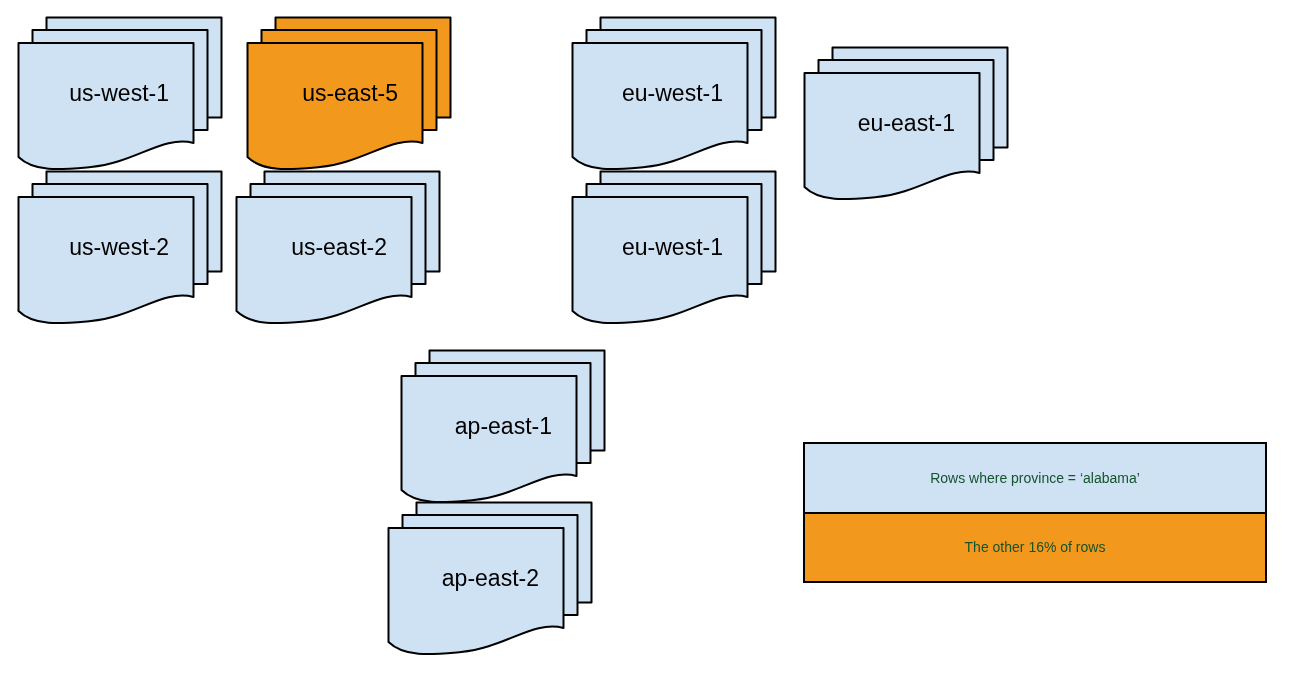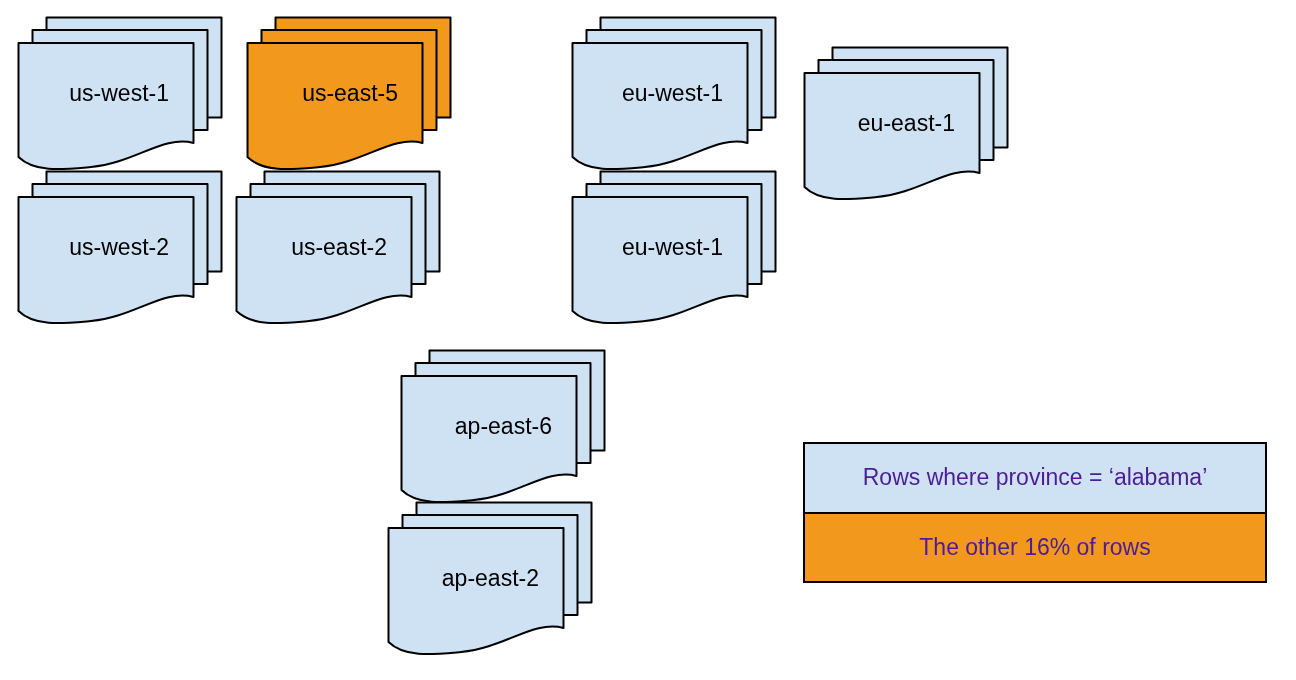--- a/index.html
+++ b/index.html
@@ -56,22 +56,22 @@
     box-sizing: border-box;
     border: 2px solid var(--stroke-color, #000000);
     display: flex;
     flex-direction: column;
   }
   .legend-row {
     flex: 1;
     display: flex;
     align-items: center;
     justify-content: center;
-    font-size: 23px;
-    color: #4c1d95;
+    font-size: 14px;
+    color: #14532d;
   }
   .legend-row.blue {
     background: var(--region-fill, #cfe2f3);
     border-bottom: 2px solid var(--stroke-color, #000000);
   }
   .legend-row.orange {
     background: var(--highlight-fill, #f2981d);
   }
 </style>
 </head>
@@ -142,21 +142,21 @@
     <span class="stack-label">eu-west-1</span>
   </div>
 
 
   <div class="stack" style="left:400px; top:349px;">
     <svg width="206" height="159" viewBox="0 0 206 159">
       <rect class="page" x="29.5" y="1.5" width="175" height="100"></rect>
       <rect class="page" x="15.5" y="14" width="175" height="100"></rect>
       <path class="page" d="M1.5 27 H176.5 V127 C146 119 118 147 74 151 C46 153.5 18 157 1.5 141 Z"></path>
     </svg>
-    <span class="stack-label">ap-east-6</span>
+    <span class="stack-label">ap-east-1</span>
   </div>
 
   <div class="stack" style="left:387px; top:501px;">
     <svg width="206" height="159" viewBox="0 0 206 159">
       <rect class="page" x="29.5" y="1.5" width="175" height="100"></rect>
       <rect class="page" x="15.5" y="14" width="175" height="100"></rect>
       <path class="page" d="M1.5 27 H176.5 V127 C146 119 118 147 74 151 C46 153.5 18 157 1.5 141 Z"></path>
     </svg>
     <span class="stack-label">ap-east-2</span>
   </div>

